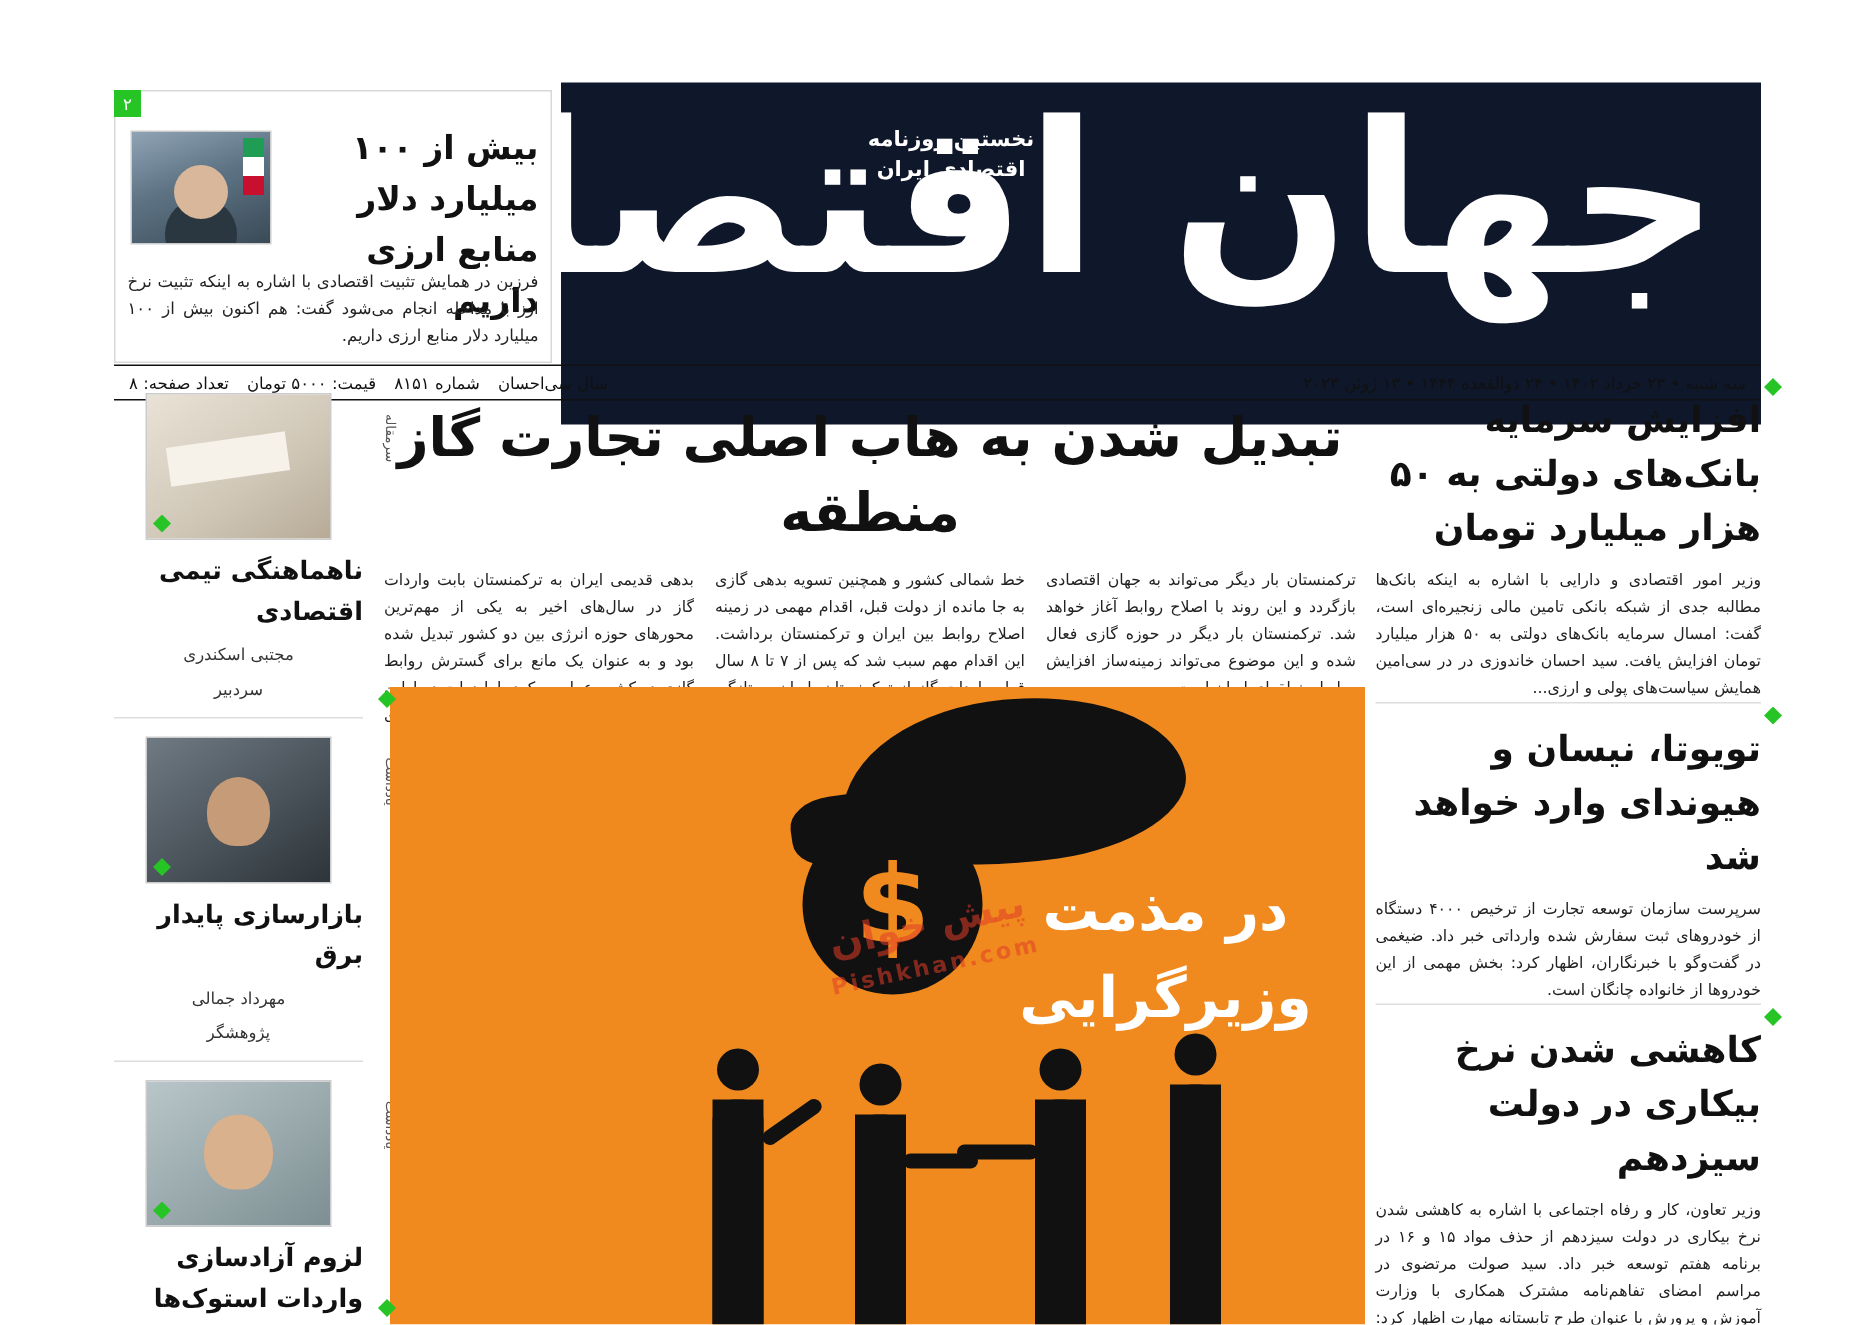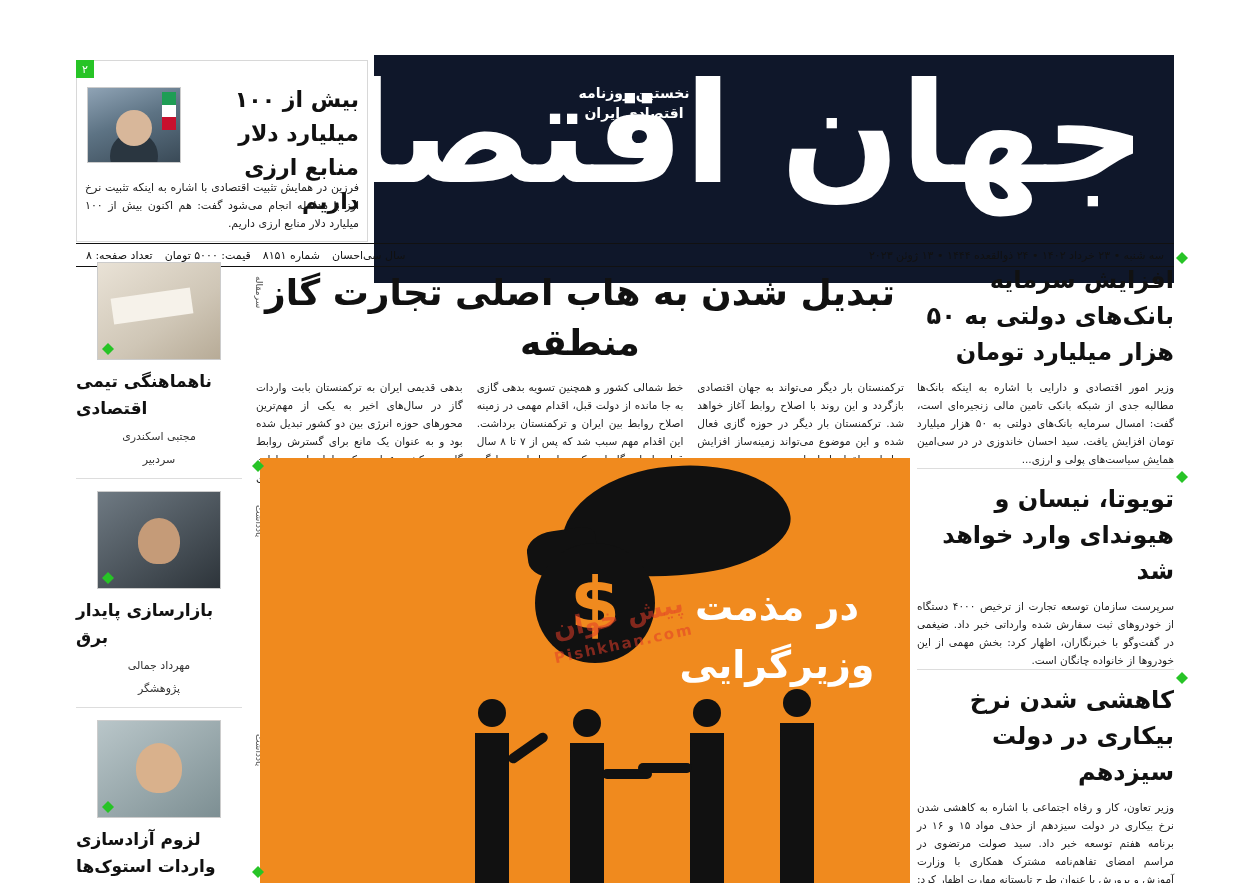--- a/index.html
+++ b/index.html
@@ -80,21 +80,21 @@
   }
   .sb-photo{width:122px;height:96px;margin:0 auto;border:1px solid #ccc;position:relative;overflow:hidden;}
   .sb-photo .mark{position:absolute;left:4px;bottom:4px;width:12px;height:12px;background:#27c426;
     clip-path:polygon(50% 0,100% 50%,50% 100%,0 50%);}
   .ph1{background:linear-gradient(145deg,#e9e2d6,#cfc6b6 60%,#b7ab97);}
   .ph1:after{content:"";position:absolute;left:14px;top:30px;width:80px;height:26px;background:#f6f2ea;transform:rotate(-8deg);}
   .ph2{background:linear-gradient(145deg,#6f7a83,#2d343a);}
   .ph2:after{content:"";position:absolute;left:40px;top:26px;width:42px;height:46px;border-radius:50% 50% 45% 45%;background:#c59b78;}
   .ph3{background:linear-gradient(145deg,#b9c6c9,#7d8f93);}
   .ph3:after{content:"";position:absolute;left:38px;top:22px;width:46px;height:50px;border-radius:50% 50% 45% 45%;background:#d9b18c;}
-  .sb-title{margin-top:8px;text-align:left;font-size:17px;line-height:27px;font-weight:bold;color:#111;}
+  .sb-title{margin-top:8px;text-align:right;font-size:17px;line-height:27px;font-weight:bold;color:#111;}
   .sb-author{margin-top:6px;text-align:center;font-size:11px;line-height:17px;color:#333;}
 
   
   .center{position:absolute;left:250px;top:262px;width:660px;}
   .kicker{font-size:14px;font-weight:bold;text-align:center;color:#111;line-height:22px;}
   .mainhead{
     font-size:36px;line-height:50px;font-weight:bold;text-align:center;color:#111;margin-top:6px;
   }
   .cols{
     display:flex;direction:rtl;gap:14px;margin-top:10px;padding:0 6px;

